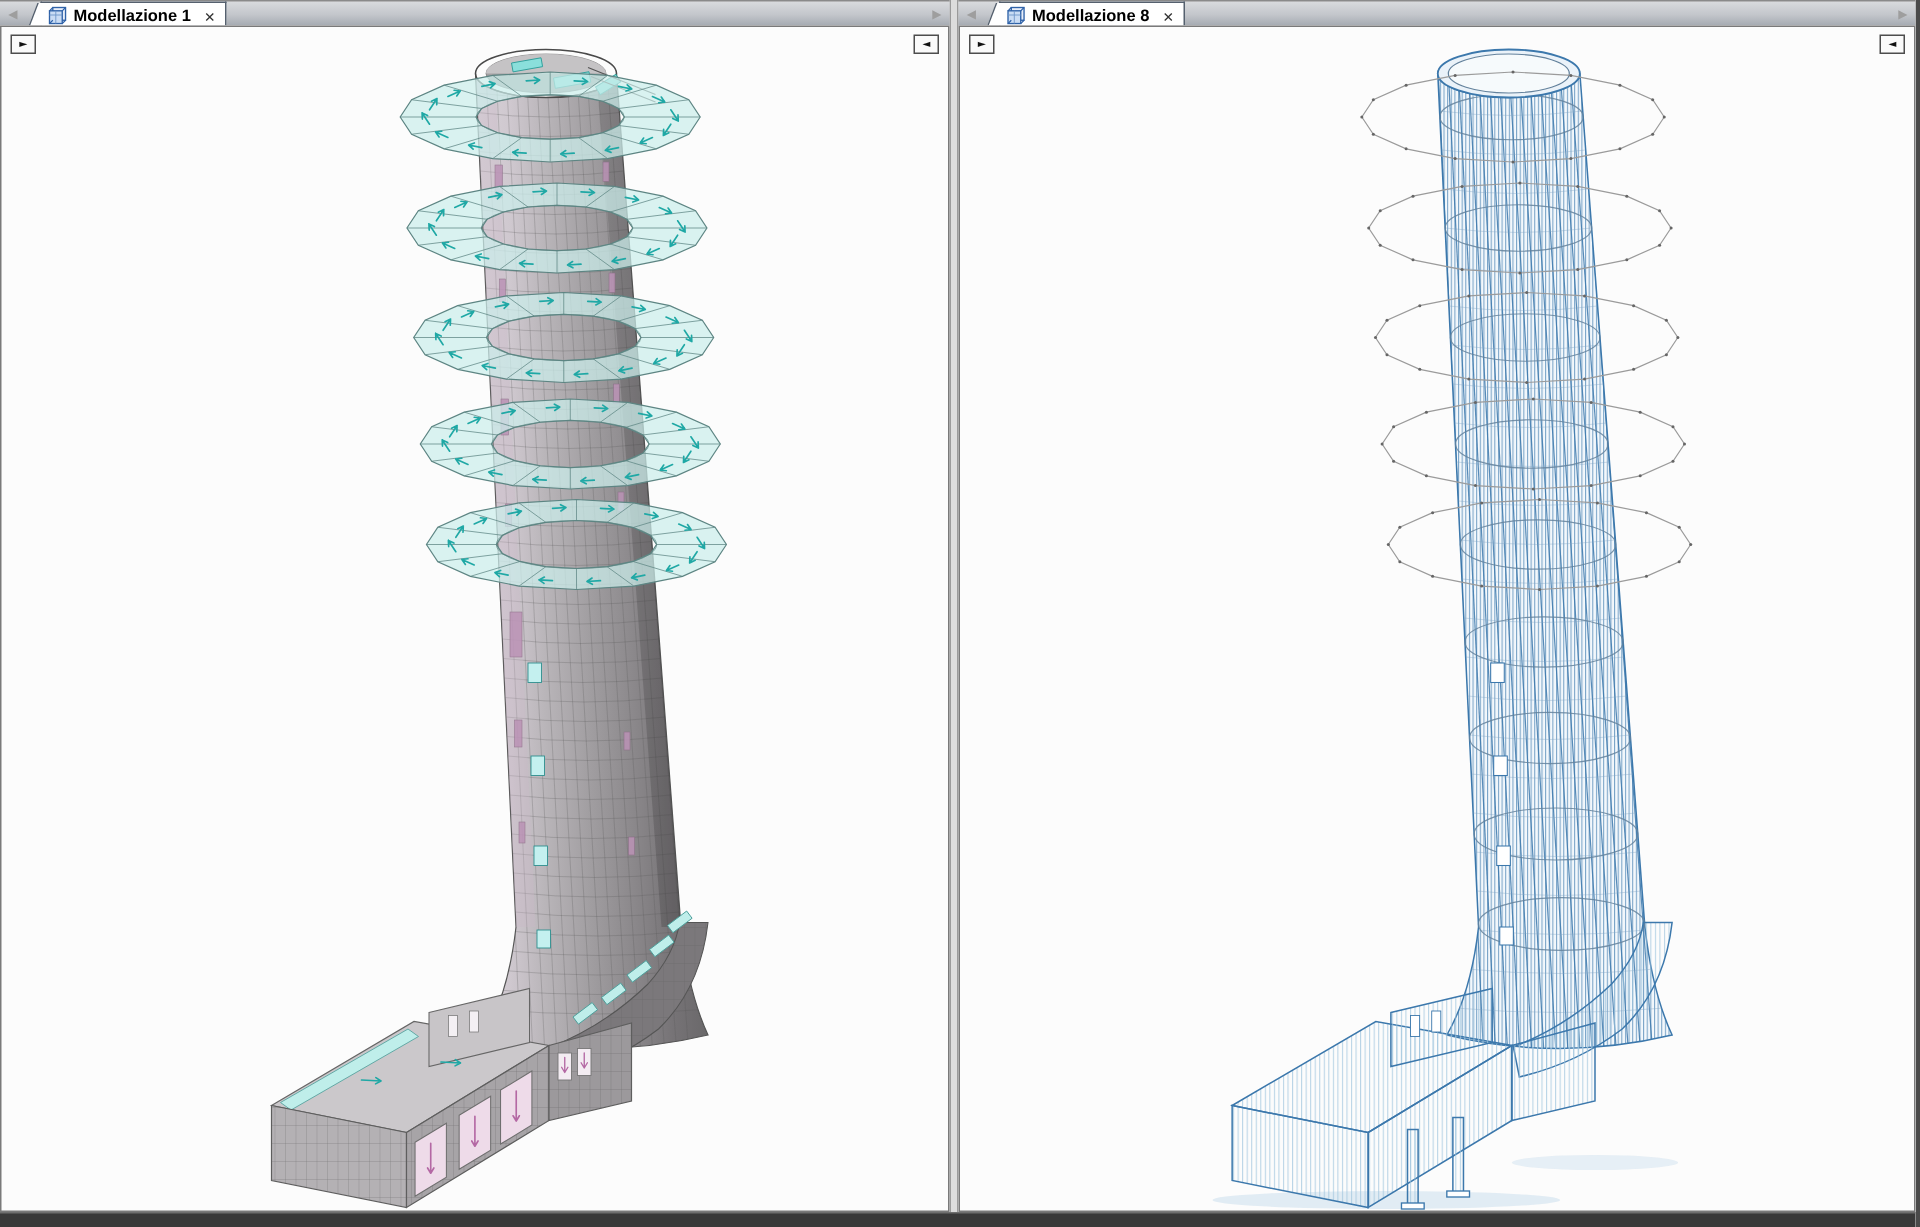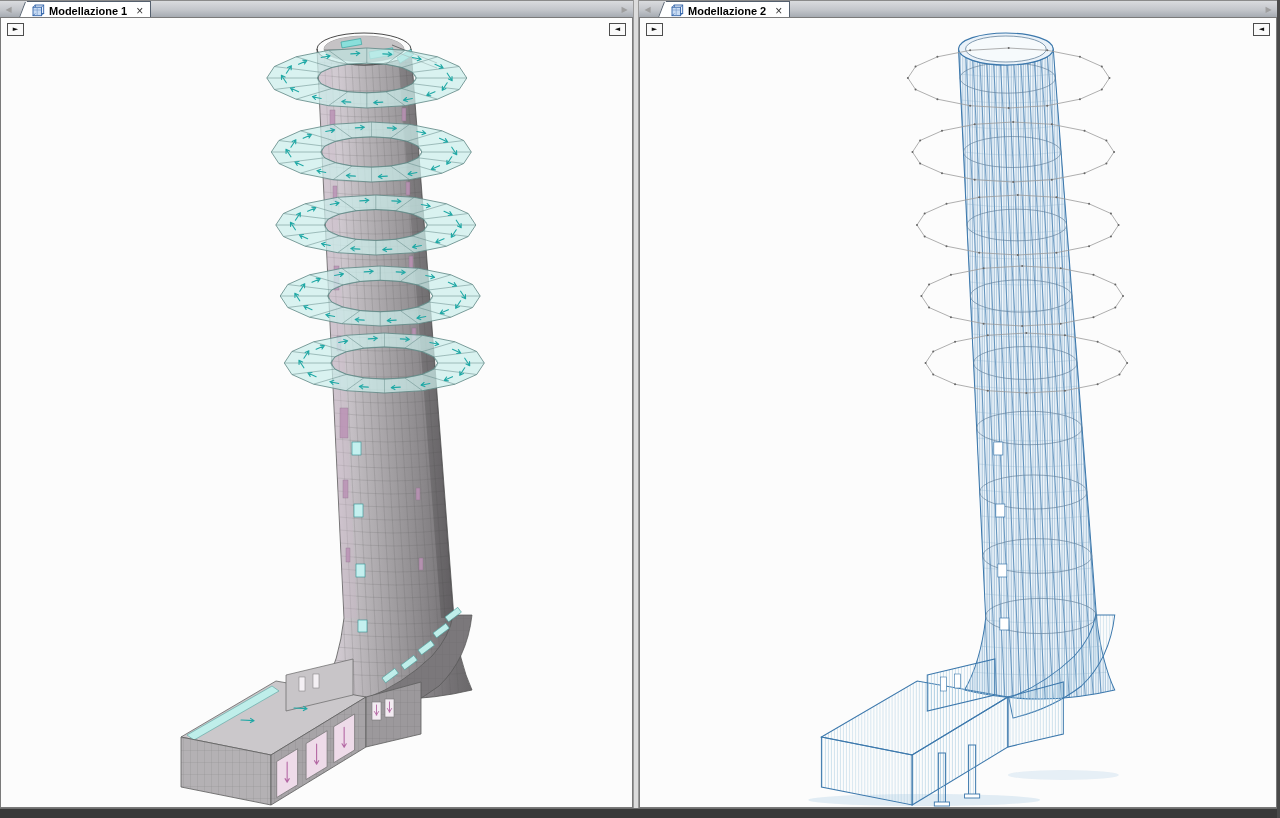--- a/index.html
+++ b/index.html
@@ -365,21 +365,21 @@
         <span class="tab-scroll">◀</span>
         <div class="tab">
           <span class="tab-icon">
             <svg width="13" height="13" viewBox="0 0 13 13">
               <rect x="3.2" y="1" width="8.5" height="8.5" fill="#e9effa" stroke="#2f62a8" stroke-width="0.9"></rect>
               <rect x="1" y="3.2" width="8.5" height="8.5" fill="#c9dcf4" stroke="#2f62a8" stroke-width="0.9"></rect>
               <path d="M1,3.2 L3.2,1 M9.5,3.2 L11.7,1 M1,11.7 L3.2,9.5 M9.5,11.7 L11.7,9.5" stroke="#2f62a8" stroke-width="0.8"></path>
               <path d="M1,6 H9.5 M5.2,3.2 V11.7" stroke="#6e95c8" stroke-width="0.6"></path>
             </svg>
           </span>
-          <span class="tab-title">Modellazione 2</span>
+          <span class="tab-title">Modellazione 8</span>
           <span class="tab-close">×</span>
         </div>
         <span class="spacer"></span>
         <span class="tab-scroll">▶</span>
       </div>
       <div class="viewport">
         <button class="nav-btn left">►</button>
         <button class="nav-btn right">◄</button>
         <svg id="model-right" class="model" viewBox="0 0 631 789" preserveAspectRatio="none">
             <ellipse cx="282" cy="782" rx="115" ry="6" fill="#cfe1ef" opacity="0.6"></ellipse>

